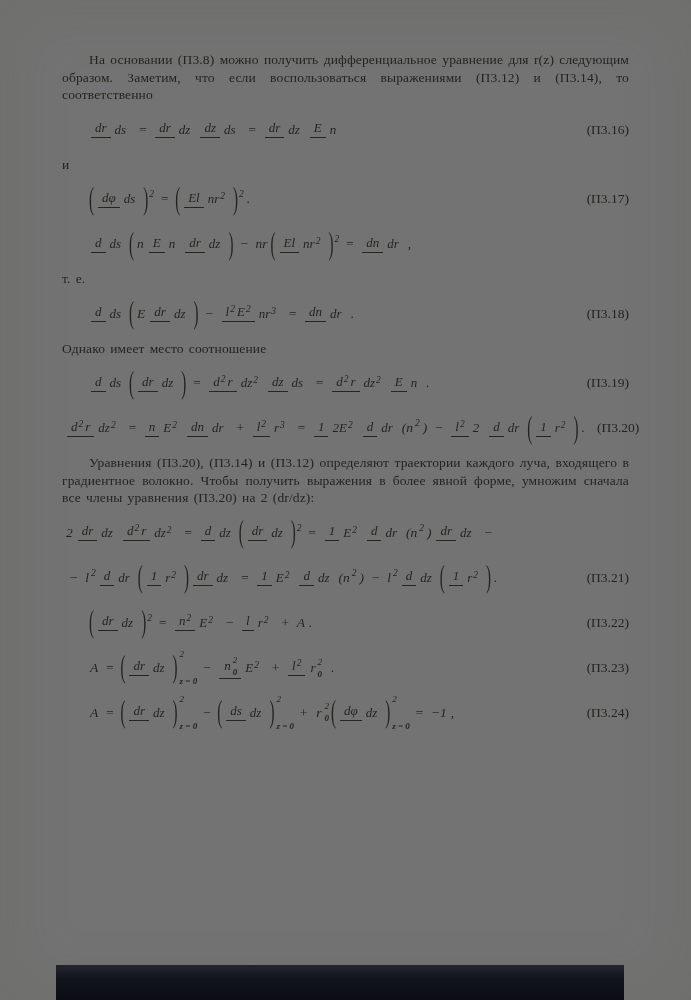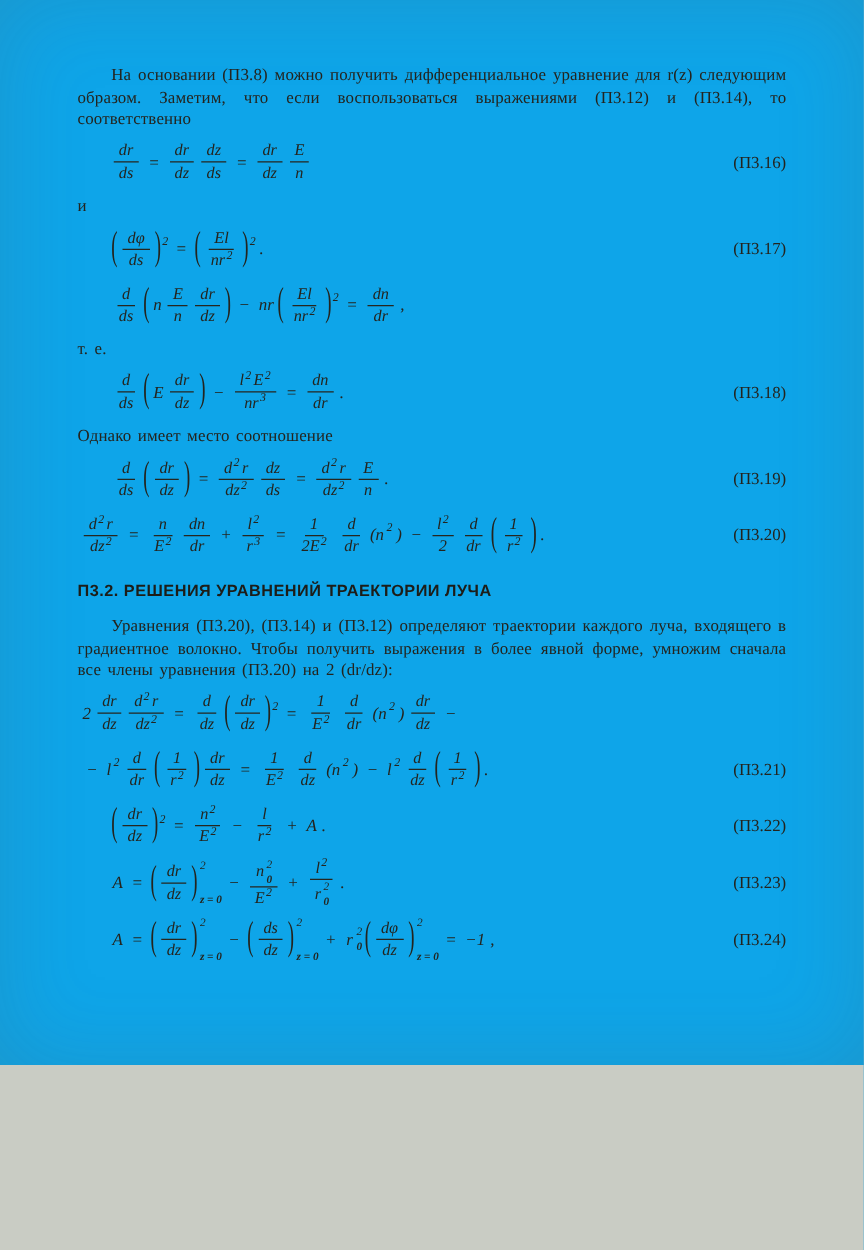--- a/index.html
+++ b/index.html
@@ -2,22 +2,22 @@
 <html><head>
 <meta charset="utf-8">
 <style>
   html,body{margin:0;padding:0;}
   body{
     width:691px;height:1000px;
     background:#c9ccc4;
     font-family:"Liberation Serif", serif;
   }
   .scan{
-    position:relative;width:691px;height:852px;
-    background:#0ea5e9;
+    position:relative;width:691px;height:1000px;
+    background:#737373;
     overflow:hidden;
     box-shadow:inset 0 0 70px rgba(90,90,75,0.18);
   }
   .content{
     position:absolute;left:62px;top:48px;width:567px;
     color:#24241e;
   }
   .para{
     font-size:13.5px;line-height:1.3;text-align:justify;
     text-indent:27px;margin:3px 0;word-spacing:0.12em;letter-spacing:0.01em;
@@ -45,21 +45,21 @@
   
   .meq{
     display:flex;align-items:center;flex-wrap:nowrap;
     font-size:13.5px;font-style:italic;color:#24241e;
     font-family:"Liberation Serif", serif;
   }
   .mg{display:inline-flex;align-items:center;}
   .mi{margin:0 2px;white-space:nowrap;}
   .mo{margin:0 5px;}
   .mfrac{
-    display:inline-flex;flex-direction:column;align-items:center;
+    display:inline-flex;flex-direction:row;align-items:center;
     margin:0 3px;line-height:1.15;font-size:13px;
   }
   .mnum{display:flex;align-items:center;justify-content:center;
     border-bottom:1px solid #26261f;padding:0 3px 1px 3px;}
   .mden{display:flex;align-items:center;justify-content:center;padding:1px 3px 0 3px;}
   .mnum .mi,.mden .mi{margin:0 1px;}
   .msup{font-size:9.5px;position:relative;top:-5px;margin:0 1px 0 0;font-style:italic;}
   .mnum .msup,.mden .msup{top:-3px;}
   .mpar{display:inline-block;font-style:normal;font-size:15px;transform-origin:center;}
   .mpar.tall{transform:scaleY(2.15);margin:0 1px;}
@@ -438,21 +438,20 @@
                 <span class="msup">2</span>
               </span>
             </span>
           </span>
           <span class="mpar tall">)</span>
           <span class="mi">.</span>
         </div>
       <div class="eq-label">(П3.20)</div>
     </div>
 
-    <h2 class="section-heading">П3.2. РЕШЕНИЯ УРАВНЕНИЙ ТРАЕКТОРИИ ЛУЧА</h2>
 
     <p class="para">Уравнения (П3.20), (П3.14) и (П3.12) определяют траектории каждого луча, входящего в градиентное волокно. Чтобы получить выражения в более явной форме, умножим сначала все члены уравнения (П3.20) на 2 (dr/dz):</p>
 
     <div class="eq-row eq-wide">
       <div class="meq">
           <span class="mi">2</span>
           <span class="mfrac">
             <span class="mnum">
               <span class="mi">dr</span>
             </span>

